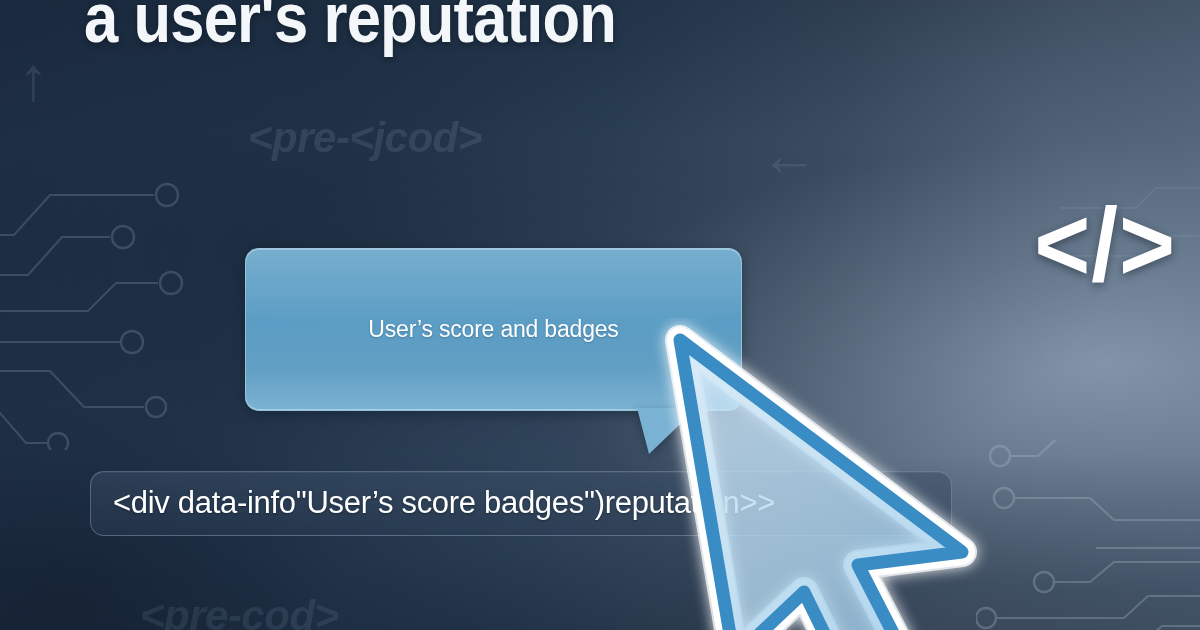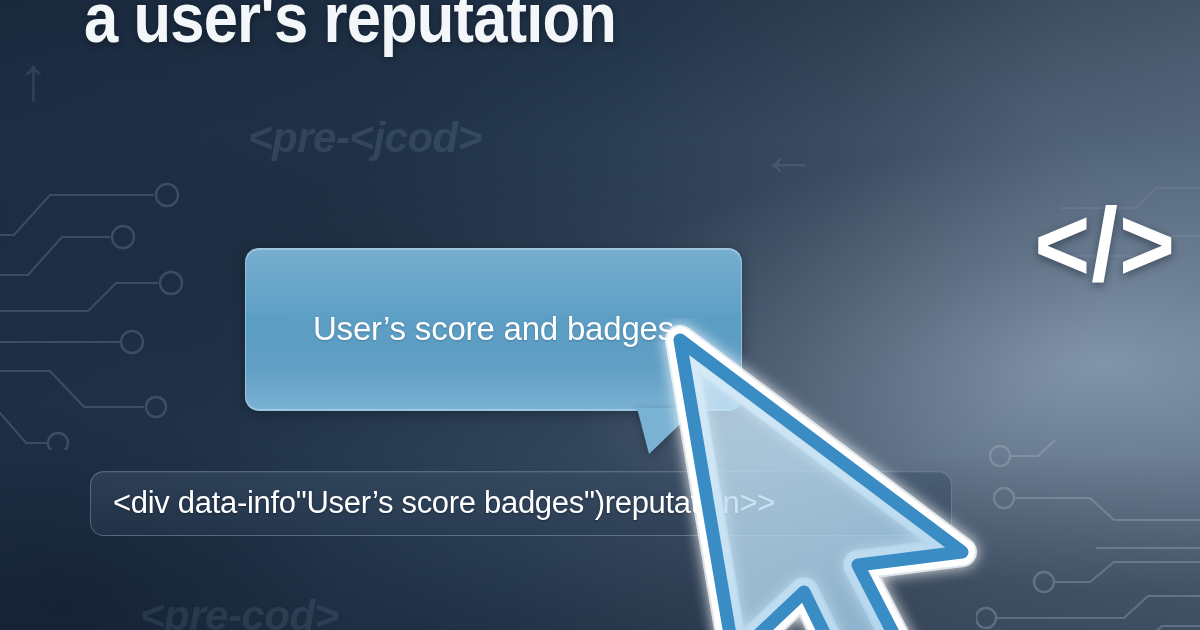--- a/index.html
+++ b/index.html
@@ -129,21 +129,21 @@
     background: linear-gradient(180deg, rgba(255,255,255,0.12) 0%, rgba(255,255,255,0.0) 100%);
     pointer-events: none;
   }
   .bubble-text {
     position: absolute;
     left: 0; right: 0;
     top: 50%;
     transform: translateY(-52%);
     text-align: center;
     color: #ffffff;
-    font-size: 33px;
+    font-size: 23px;
     font-weight: 400;
     letter-spacing: -0.2px;
     text-shadow: 0 1px 2px rgba(25,60,90,0.35);
   }
   .bubble-tail {
     position: absolute;
     left: 392px;
     top: 160px;
     width: 0; height: 0;
     border-left: 12px solid transparent;

